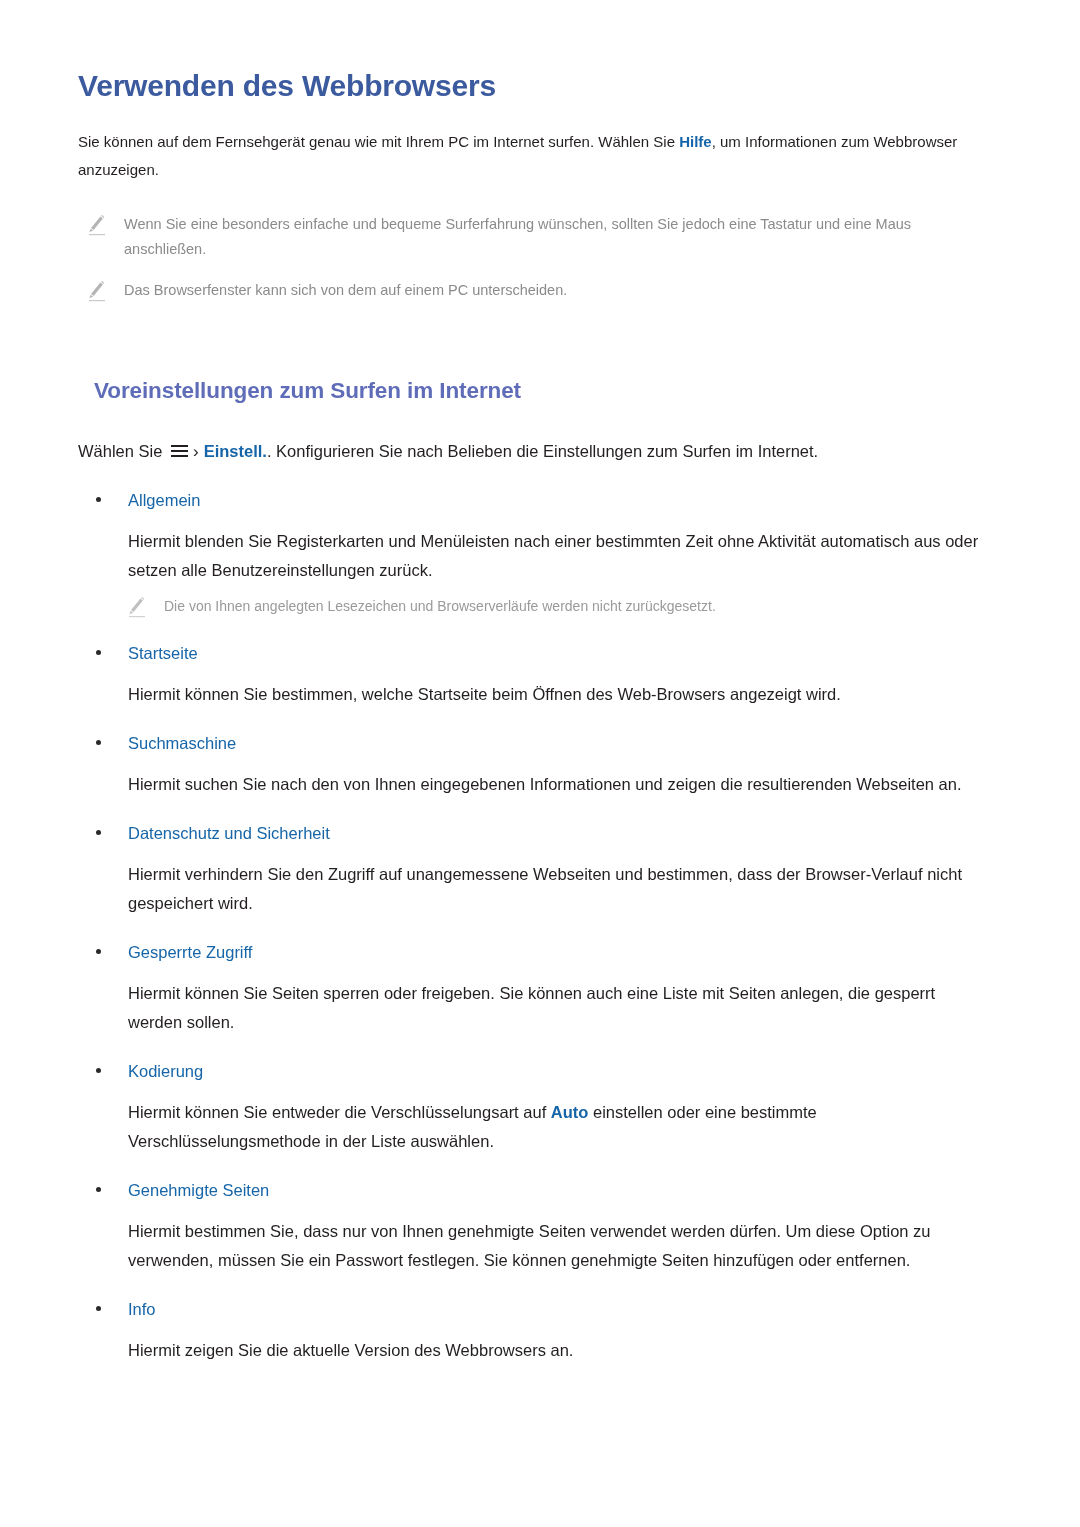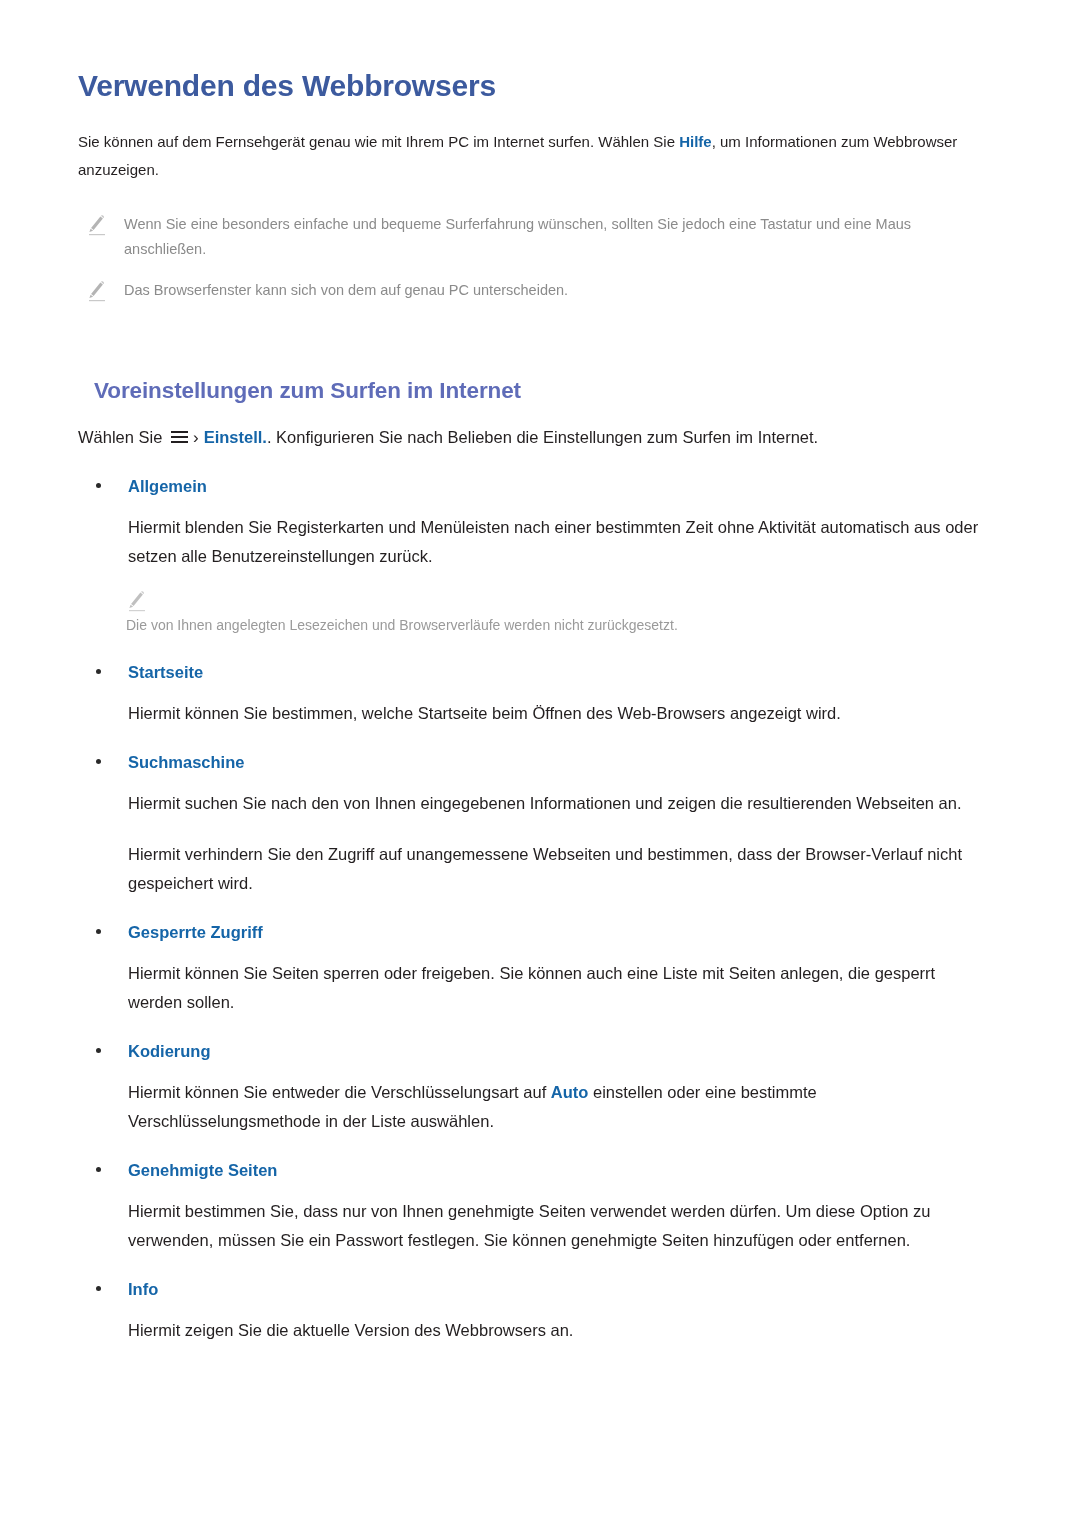--- a/index.html
+++ b/index.html
@@ -48,21 +48,21 @@
     font-size: 15px;
     line-height: 28px;
     color: #231f20;
     margin: 24px 0 0 0;
     max-width: 935px;
   }
   .lead {
     font-size: 16.5px;
     line-height: 28px;
     color: #231f20;
-    margin: 19px 0 0 0;
+    margin: 33px 0 0 0;
     max-width: 935px;
   }
   .accent {
     color: #1565a8;
     font-weight: bold;
   }
 
   
   .note {
     display: flex;
@@ -79,23 +79,22 @@
     margin-top: 3px;
   }
   .note-icon svg { display: block; }
   .note-text {
     font-size: 14.5px;
     line-height: 25px;
     color: #8b8b8b;
     max-width: 890px;
   }
   .note.sub {
-    margin-top: 17px;
+    margin-top: 9px;
     padding-left: 48px;
-    flex-direction: column;
   }
   .note.sub .note-text { color: #9a9a9a; font-size: 14px; }
 
   
   .section { margin-top: 22px; }
   .bullet-row {
     display: flex;
     align-items: baseline;
     padding-left: 18px;
   }
@@ -104,21 +103,21 @@
     width: 5px;
     height: 5px;
     border-radius: 50%;
     background: #2a2a2a;
     margin-right: 27px;
     position: relative;
     top: -4px;
   }
   .bullet-label {
     font-size: 16.5px;
-    font-weight: bold;
+    font-weight: normal;
     color: #1565a8;
     line-height: 24px;
   }
   .section-body {
     font-size: 16.5px;
     line-height: 29px;
     color: #231f20;
     margin: 15px 0 0 0;
     padding-left: 50px;
     max-width: 930px;
@@ -178,21 +177,21 @@
     <span class="note-icon">
       <svg width="26" height="22" viewBox="0 0 26 22" xmlns="http://www.w3.org/2000/svg">
         <g fill="#b4b4b4">
           <path d="M14.4 1.6 L16.9 3.6 L7.6 15.0 L5.1 13.0 Z"></path>
           <path d="M4.6 13.7 L7.1 15.7 L3.4 17.1 Z"></path>
           <path d="M15.0 0.8 C15.9 0.1 17.0 0.2 17.6 1.0 C18.3 1.8 18.1 2.9 17.3 3.1 L15.0 0.8 Z" opacity="0.75"></path>
         </g>
         <rect x="3" y="19" width="16" height="1.2" fill="#c9c9c9"></rect>
       </svg>
     </span>
-    <span class="note-text">Das Browserfenster kann sich von dem auf genau PC unterscheiden.</span>
+    <span class="note-text">Das Browserfenster kann sich von dem auf einem PC unterscheiden.</span>
   </div>
 
   <h2 class="h2">Voreinstellungen zum Surfen im Internet</h2>
 
   <p class="lead"><span>Wählen Sie </span><span class="menu-icon"><i></i><i></i><i></i></span><span class="chev">›</span><span class="accent">Einstell.</span><span>. Konfigurieren Sie nach Belieben die Einstellungen zum Surfen im Internet.</span></p>
 
   <div class="section">
     <div class="bullet-row">
       <span class="bullet-dot"></span>
       <span class="bullet-label">Allgemein</span>
@@ -223,20 +222,24 @@
 
   <div class="section">
     <div class="bullet-row">
       <span class="bullet-dot"></span>
       <span class="bullet-label">Suchmaschine</span>
     </div>
     <p class="section-body">Hiermit suchen Sie nach den von Ihnen eingegebenen Informationen und zeigen die resultierenden Webseiten an.</p>
   </div>
 
   <div class="section">
+    <div class="bullet-row">
+      <span class="bullet-dot"></span>
+      <span class="bullet-label">Datenschutz und Sicherheit</span>
+    </div>
     <p class="section-body">Hiermit verhindern Sie den Zugriff auf unangemessene Webseiten und bestimmen, dass der Browser-Verlauf nicht gespeichert wird.</p>
   </div>
 
   <div class="section">
     <div class="bullet-row">
       <span class="bullet-dot"></span>
       <span class="bullet-label">Gesperrte Zugriff</span>
     </div>
     <p class="section-body">Hiermit können Sie Seiten sperren oder freigeben. Sie können auch eine Liste mit Seiten anlegen, die gesperrt werden sollen.</p>
   </div>

